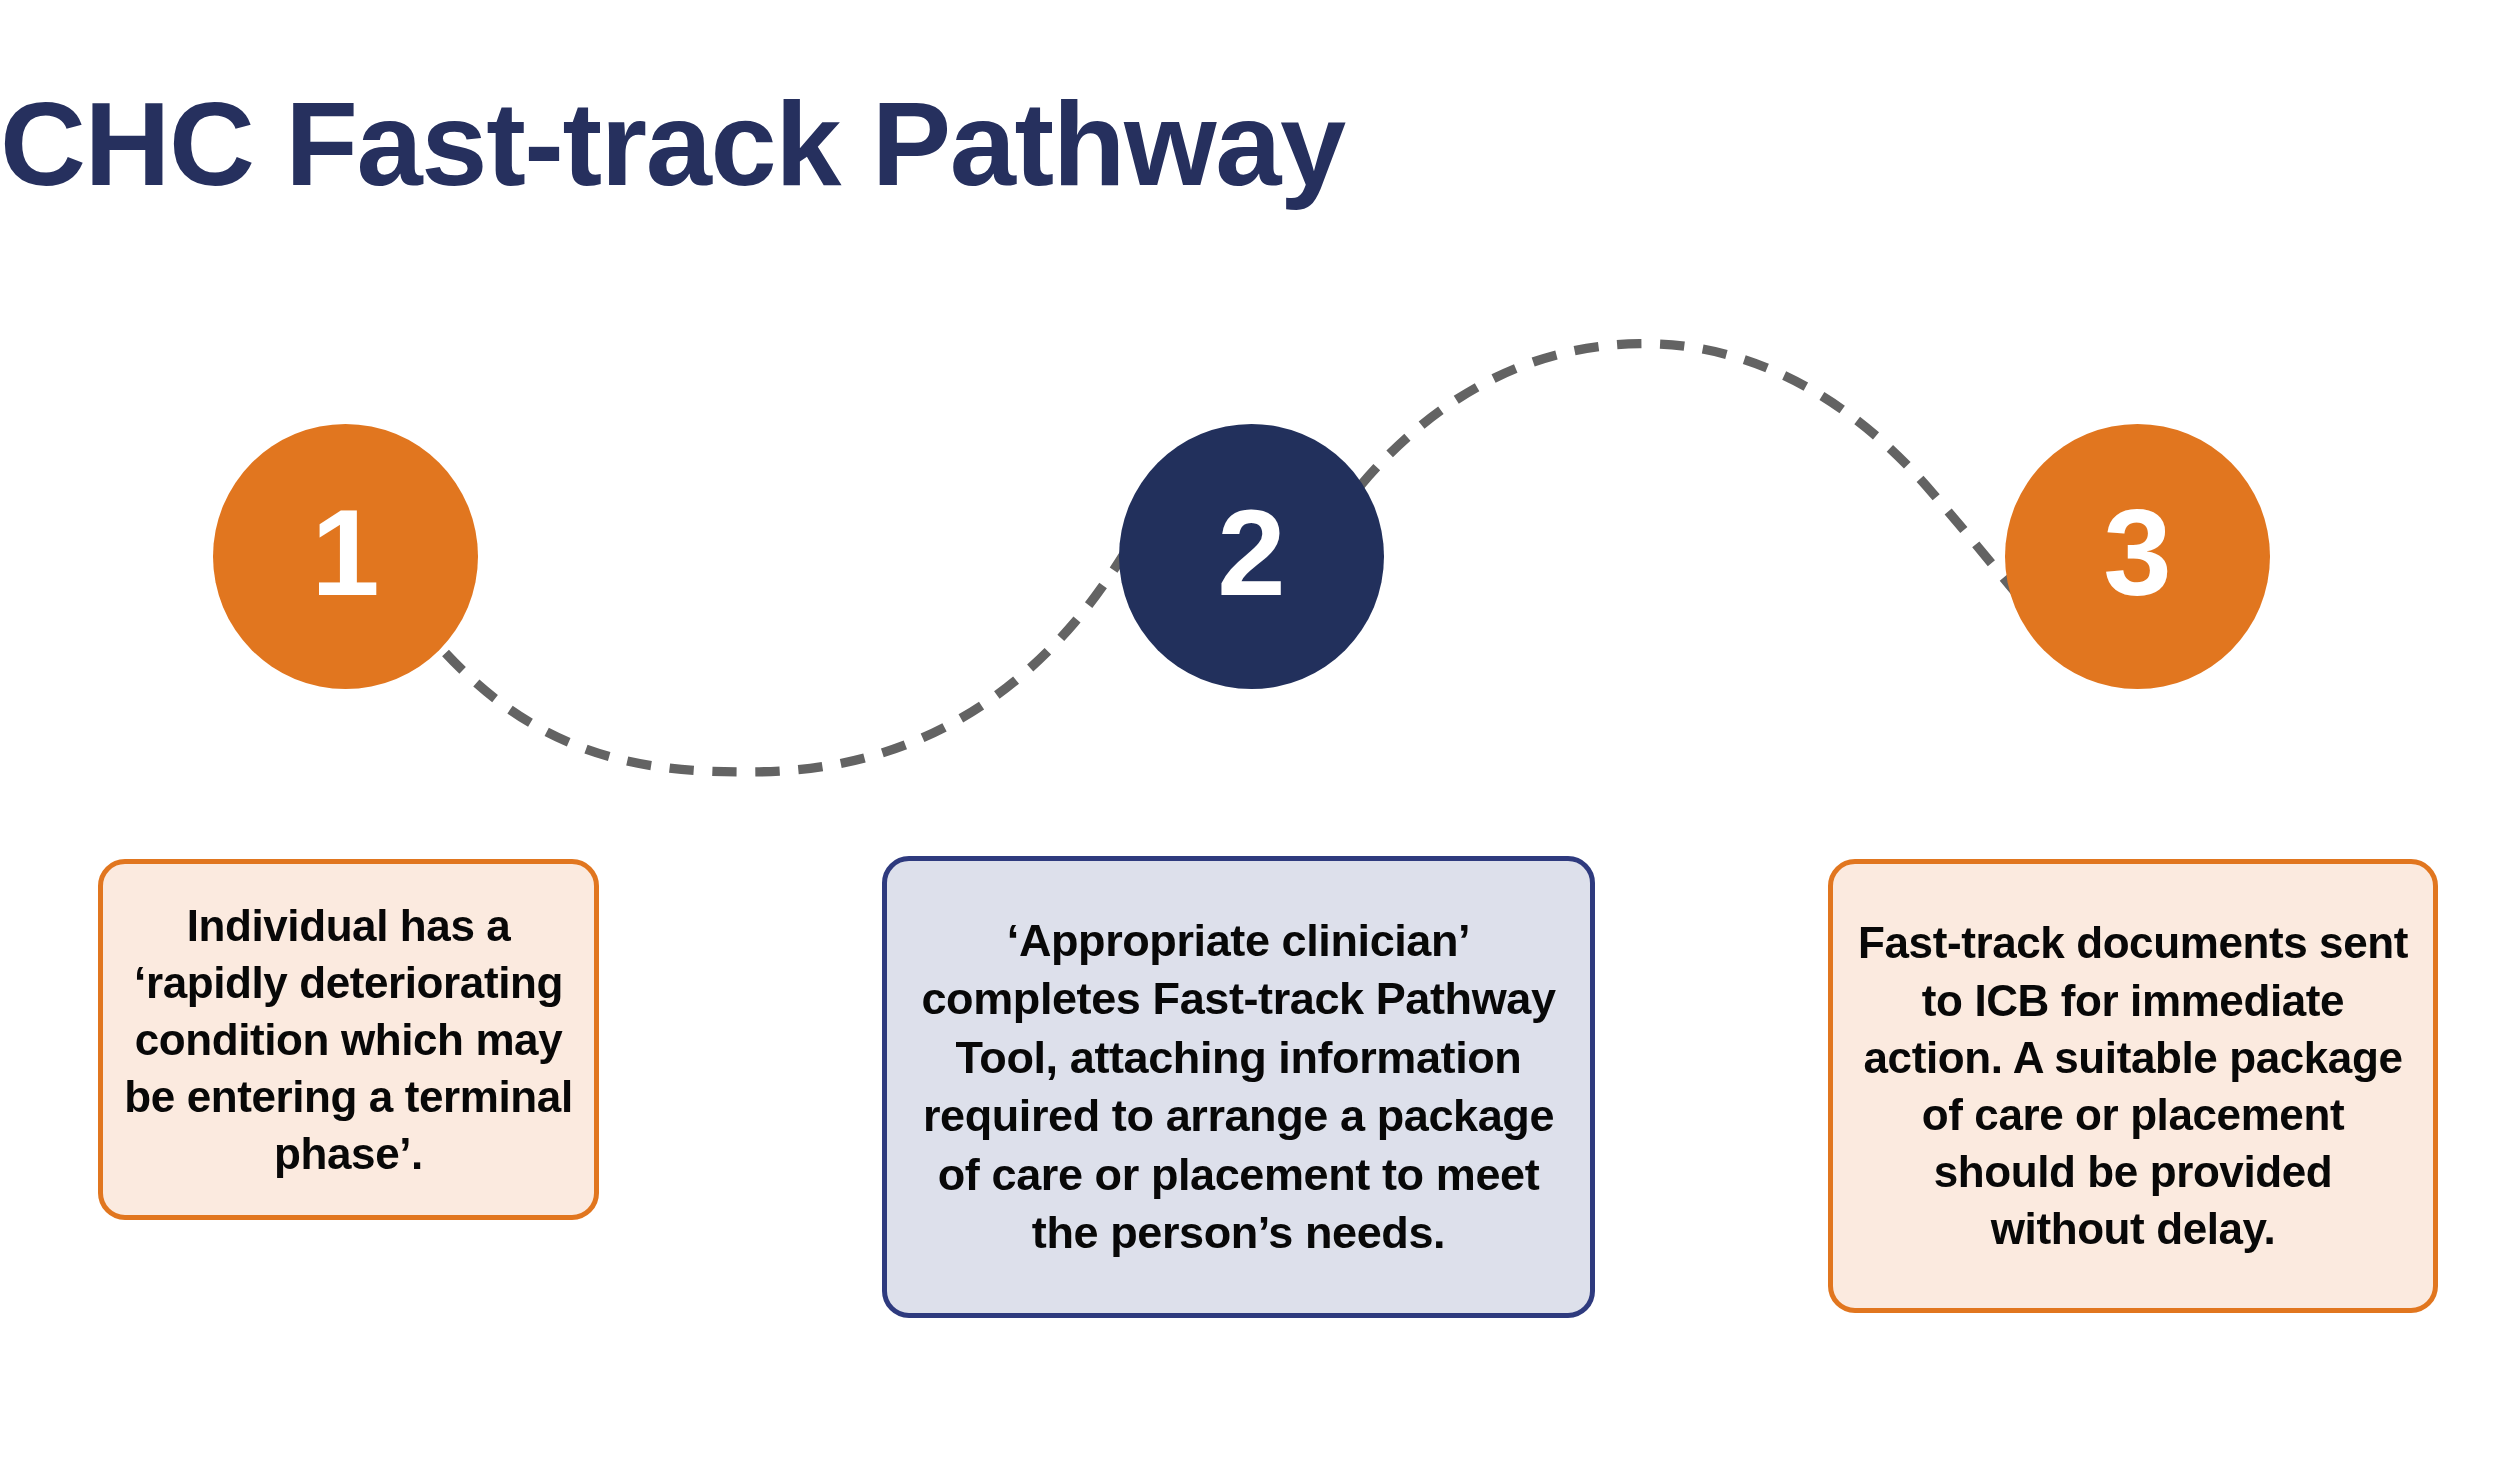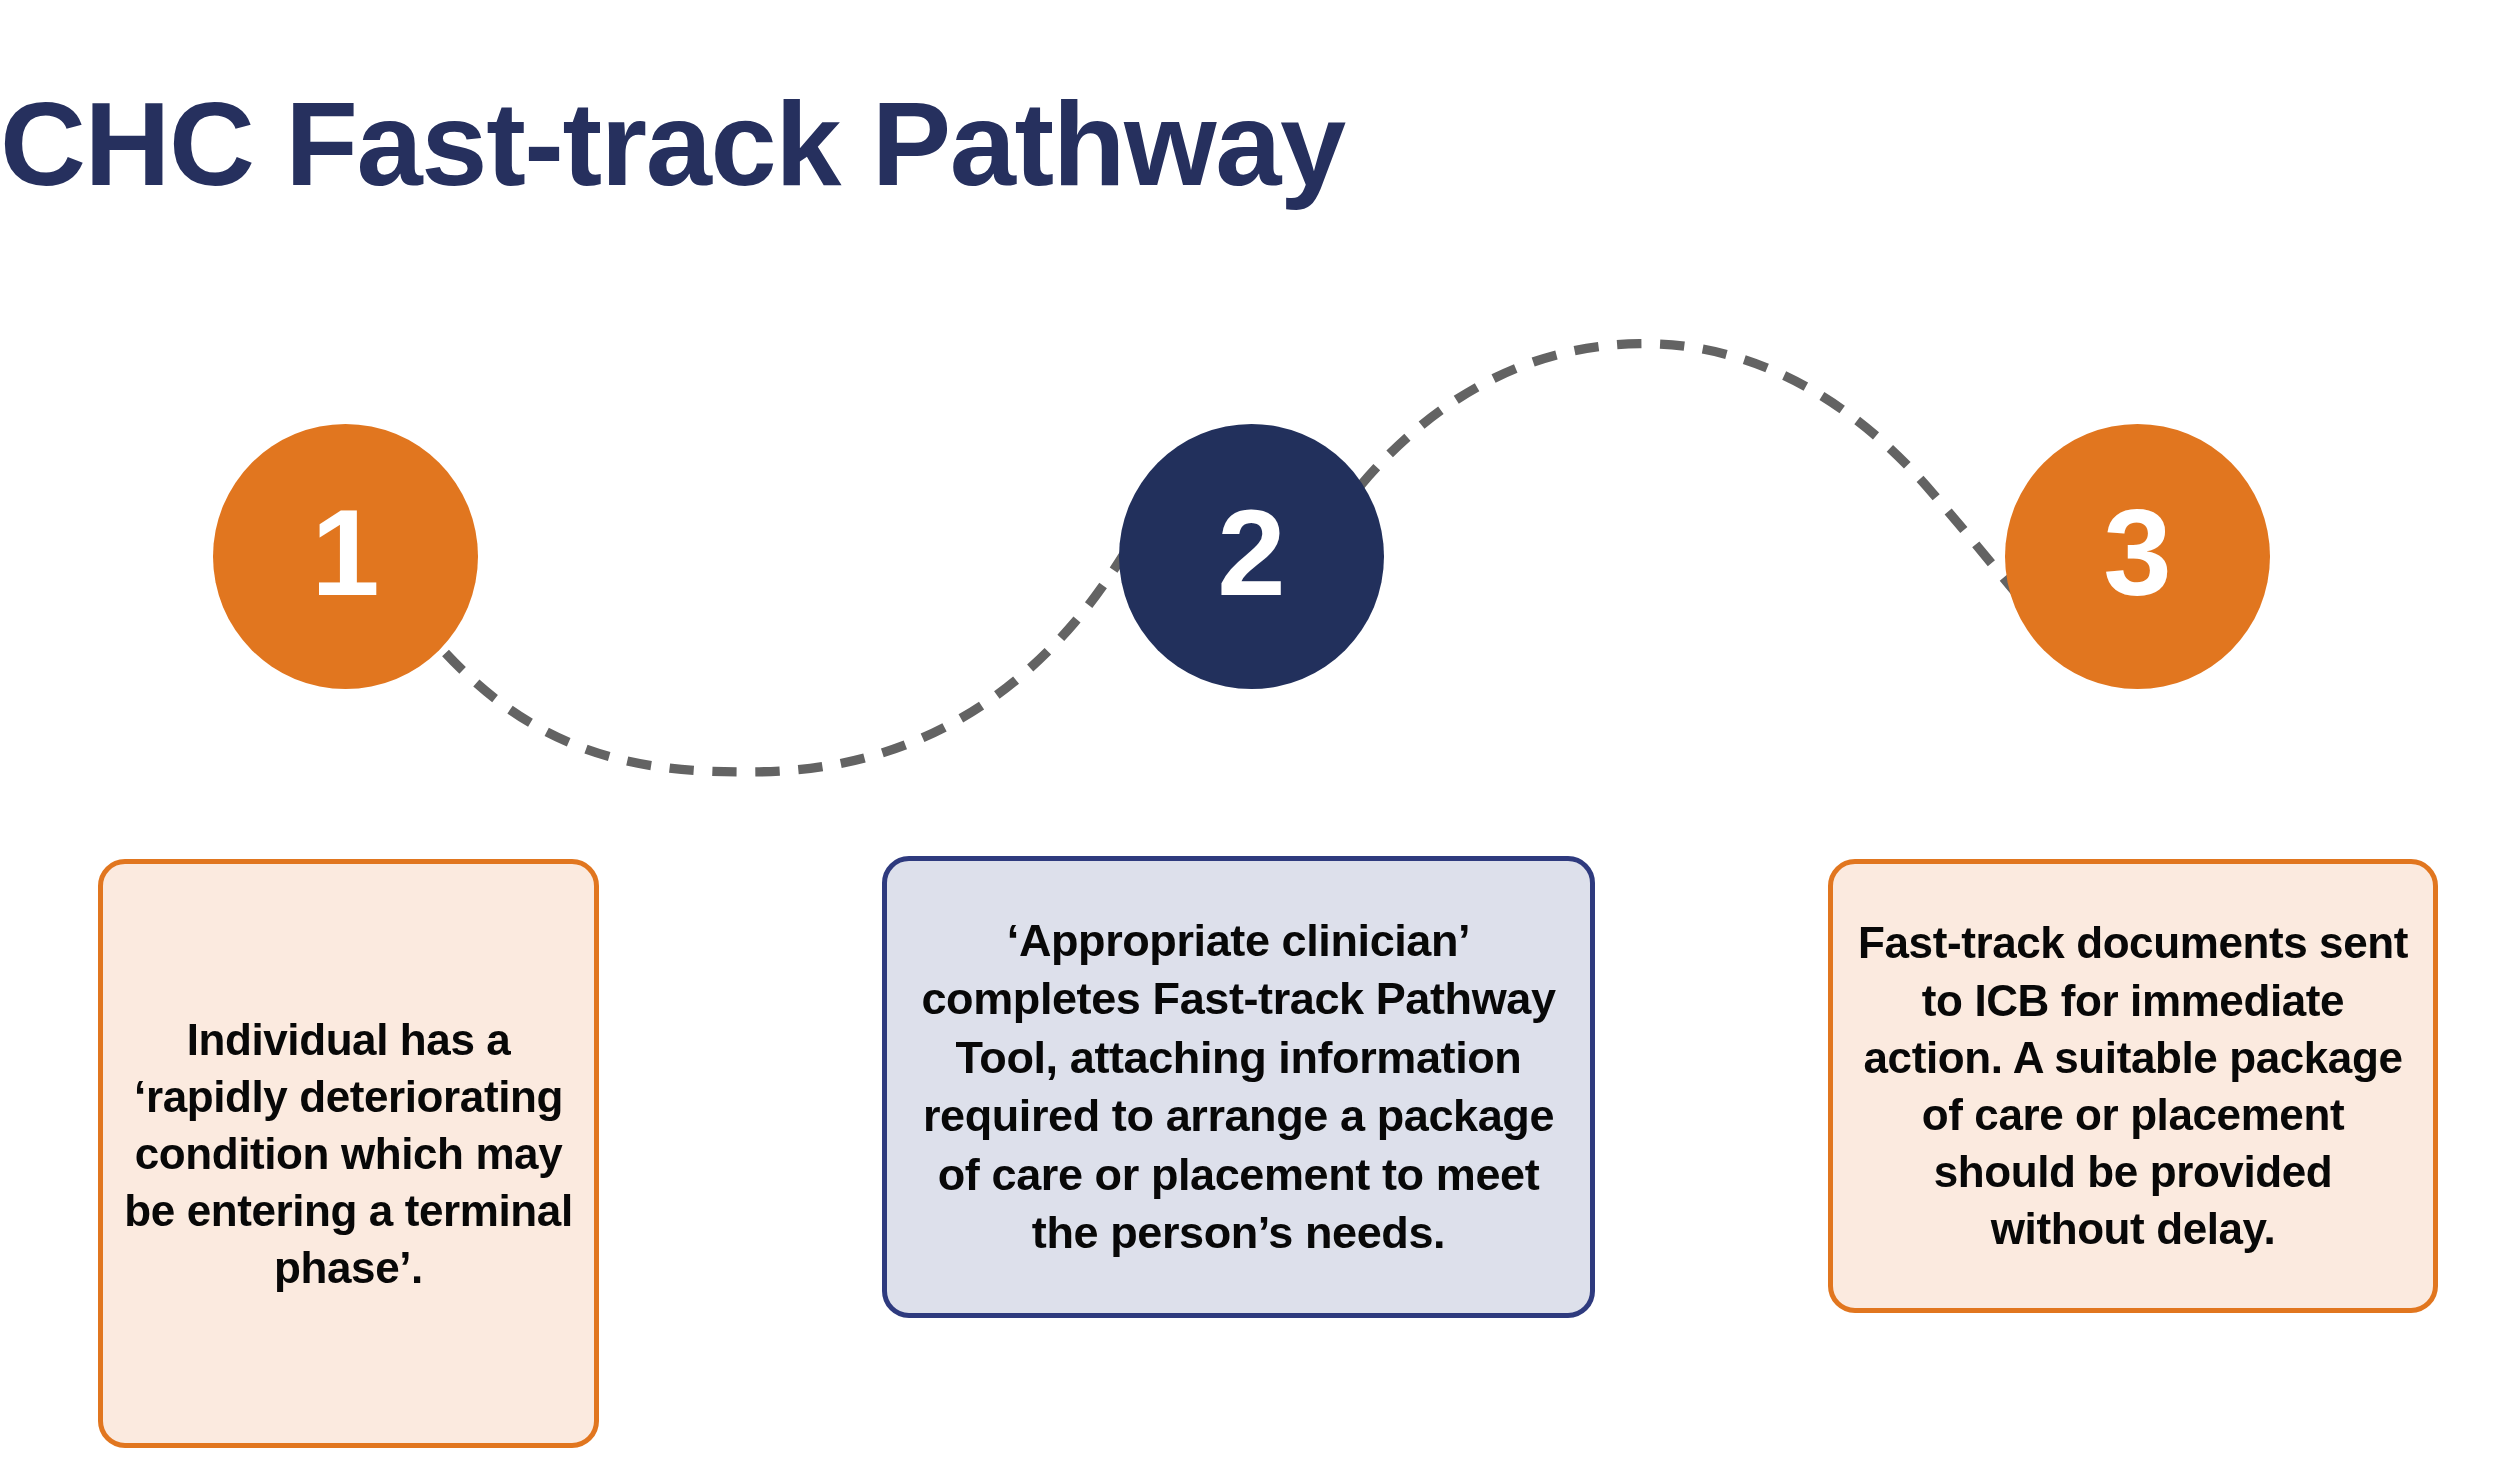--- a/index.html
+++ b/index.html
@@ -97,21 +97,21 @@
     display: block;
     font-size: 44px;
     font-weight: bold;
     line-height: 1.30;
     color: #080808;
     letter-spacing: -0.4px;
   }
 
   #box-1 {
     left: 98px;  top: 859px;
-    width: 501px; height: 589px;
+    width: 501px; height: 361px;
     background: #FBEADF;
     border: 5px solid #E1761F;
   }
   #box-2 {
     left: 882px; top: 856px;
     width: 713px; height: 462px;
     background: #DDE0EB;
     border: 5px solid #2E3A7E;
   }
   #box-3 {

